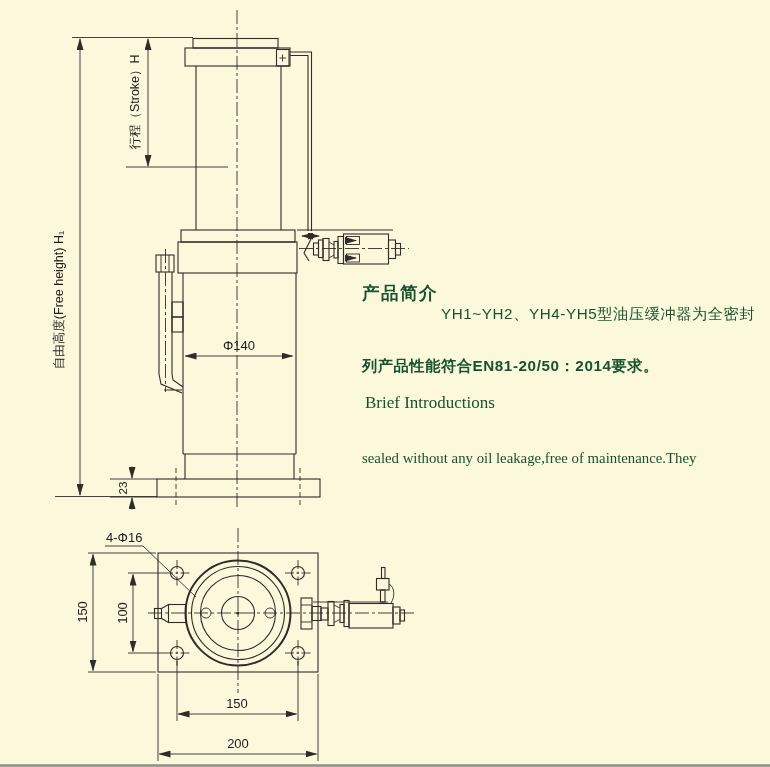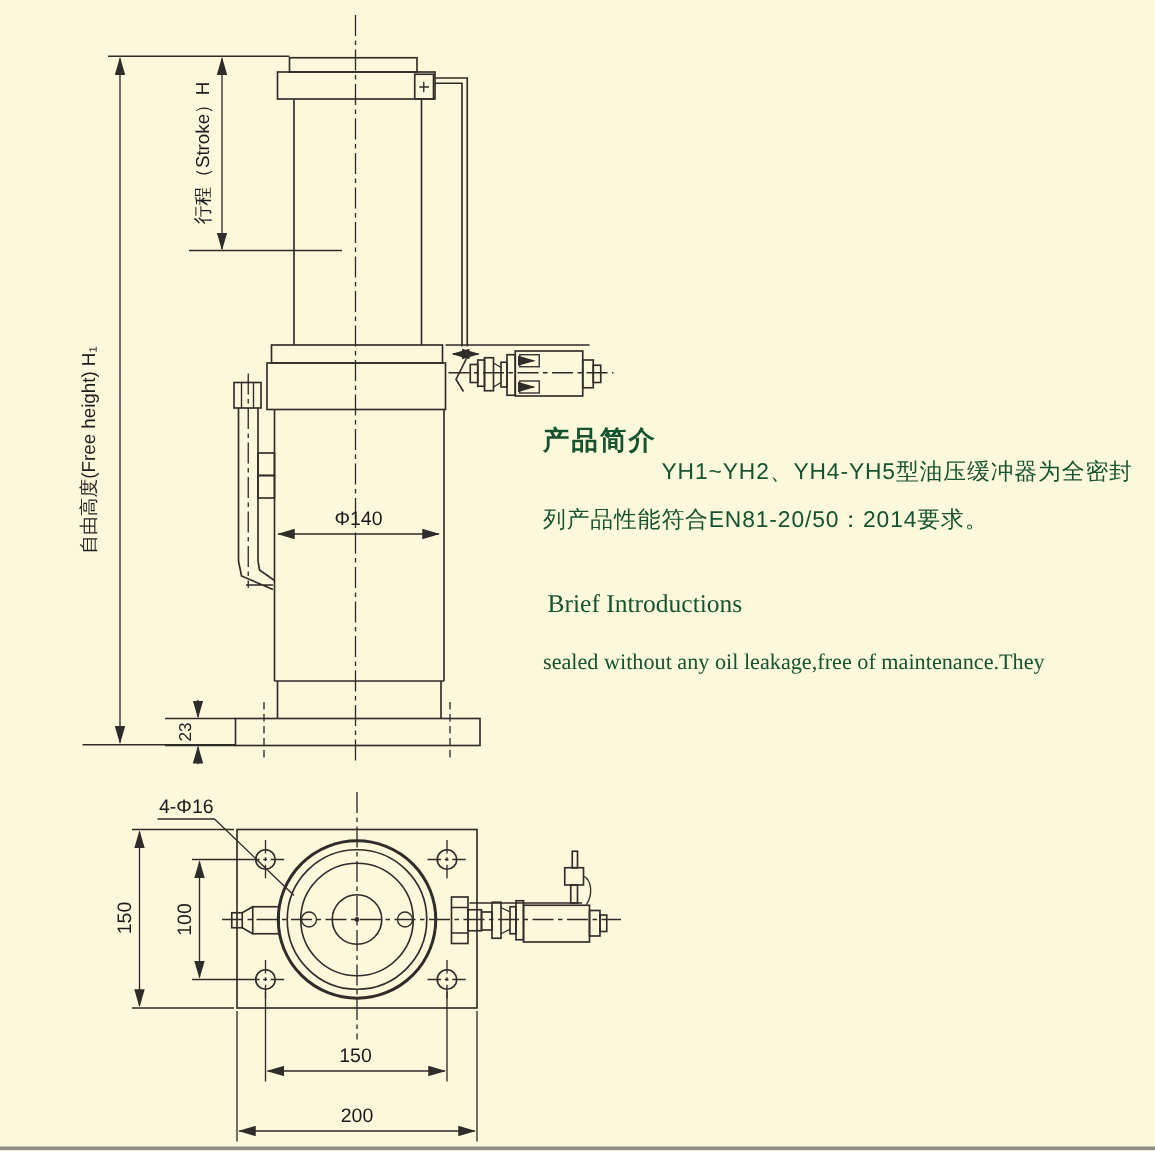--- a/index.html
+++ b/index.html
@@ -199,19 +199,19 @@
         <text class="dimtxt" x="238" y="748" text-anchor="middle">200</text>
       </g>
     </g>
 
     <line x1="0" y1="765.5" x2="770" y2="765.5" stroke="#8D8D85" stroke-width="2.5"></line>
   </svg>
 
   <div class="txtblock cn-title">产品简介</div>
 
   <div class="txtblock cn-line" style="left:393px; top:304px;margin-left:48px;">YH1~YH2、YH4-YH5型油压缓冲器为全密封</div>
-  <div class="txtblock cn-line" style="left:362px; top:336px;">列产品性能符合EN81-20/50：2014要求。</div>
+  <div class="txtblock cn-line" style="left:362px; top:356px;font-weight:bold;">列产品性能符合EN81-20/50：2014要求。</div>
 
   <div class="txtblock en-title">Brief Introductions</div>
 
-  <div class="txtblock en-line" style="left:362px; top:434px;">sealed without any oil leakage,free of maintenance.They</div>
+  <div class="txtblock en-line" style="left:362px; top:450px;">sealed without any oil leakage,free of maintenance.They</div>
 
 </div>
 
 </body></html>

